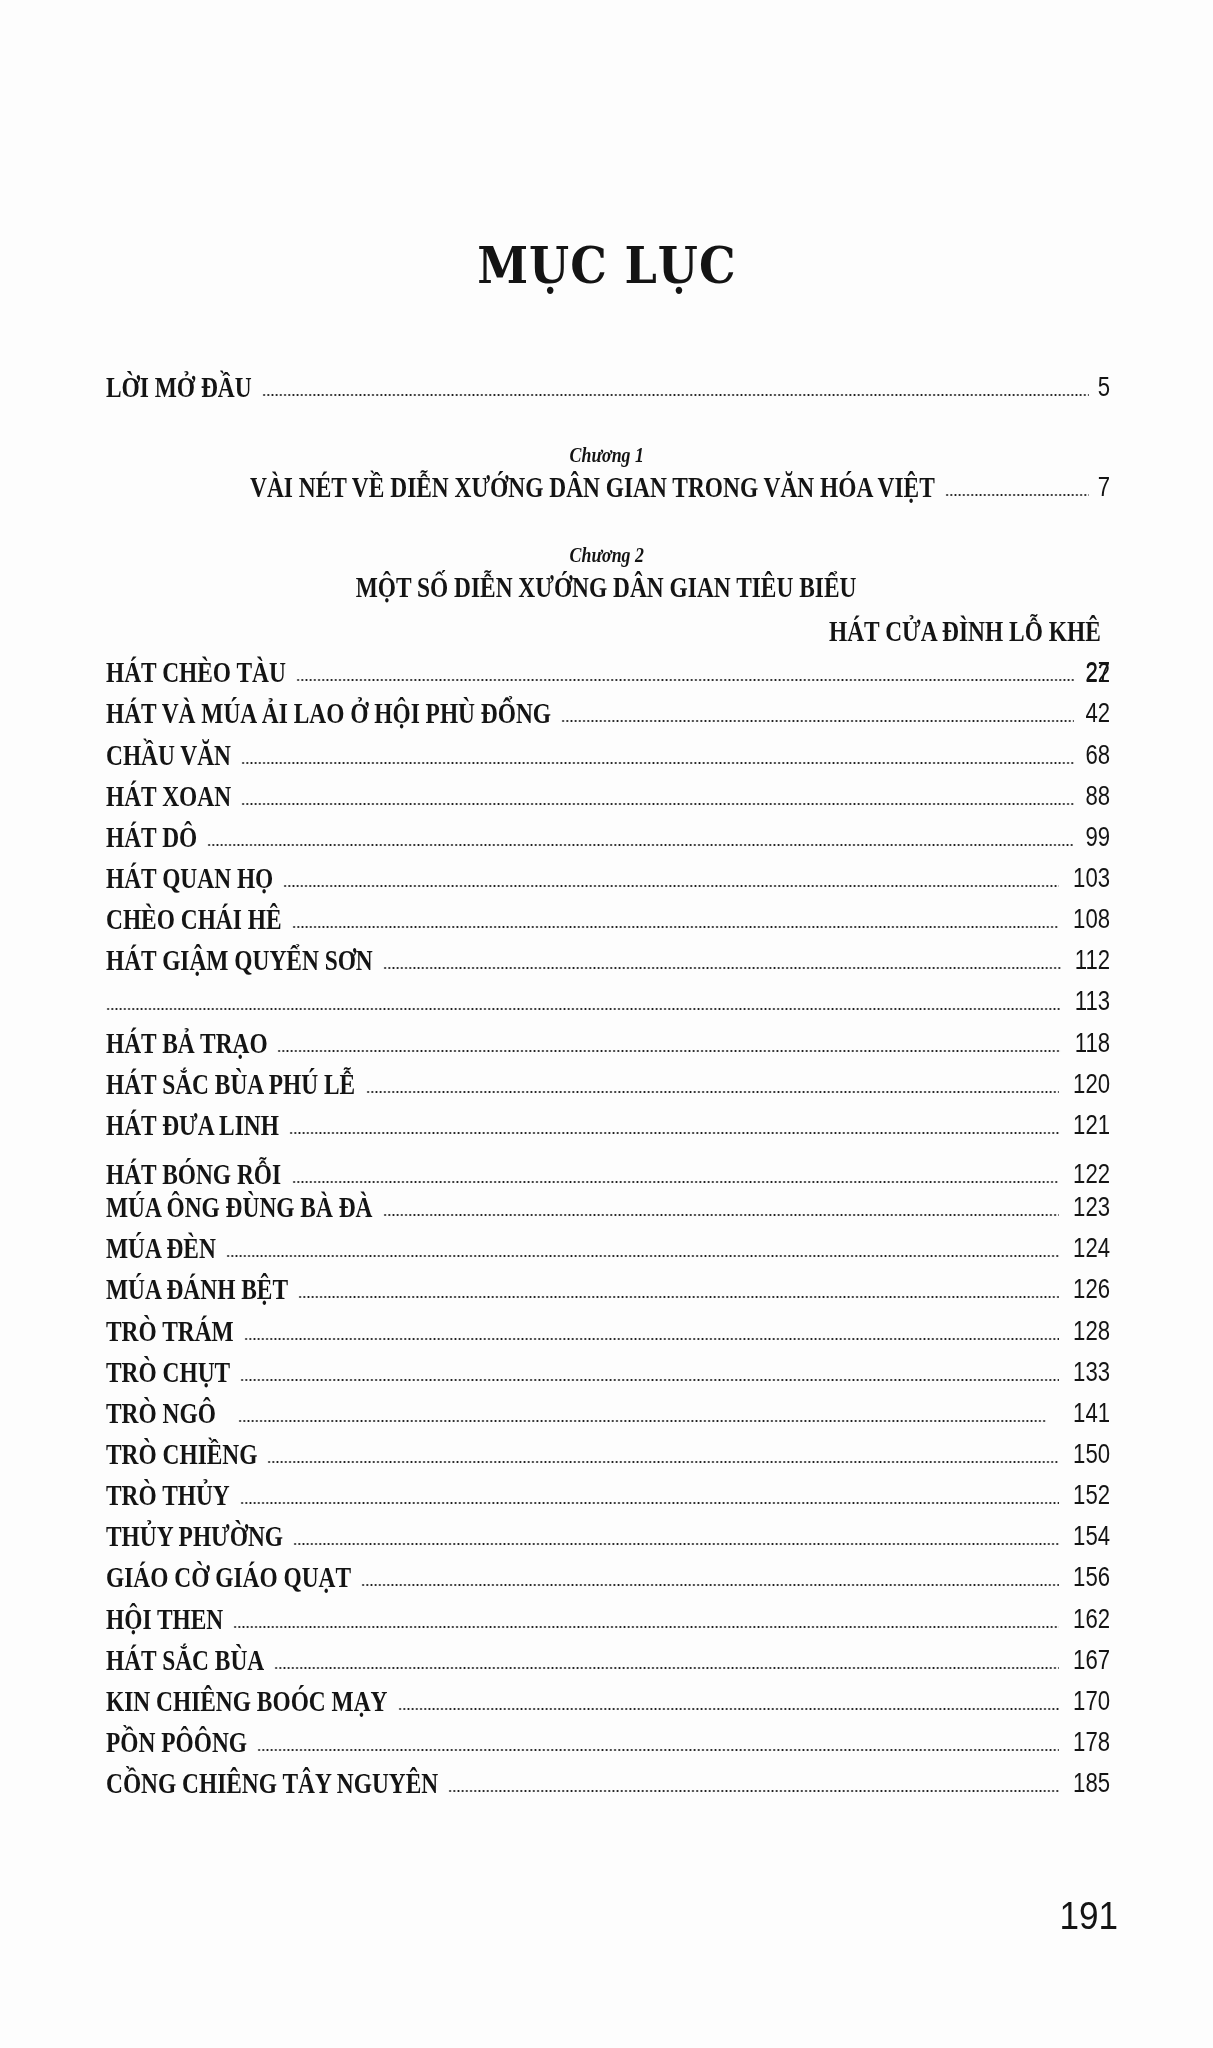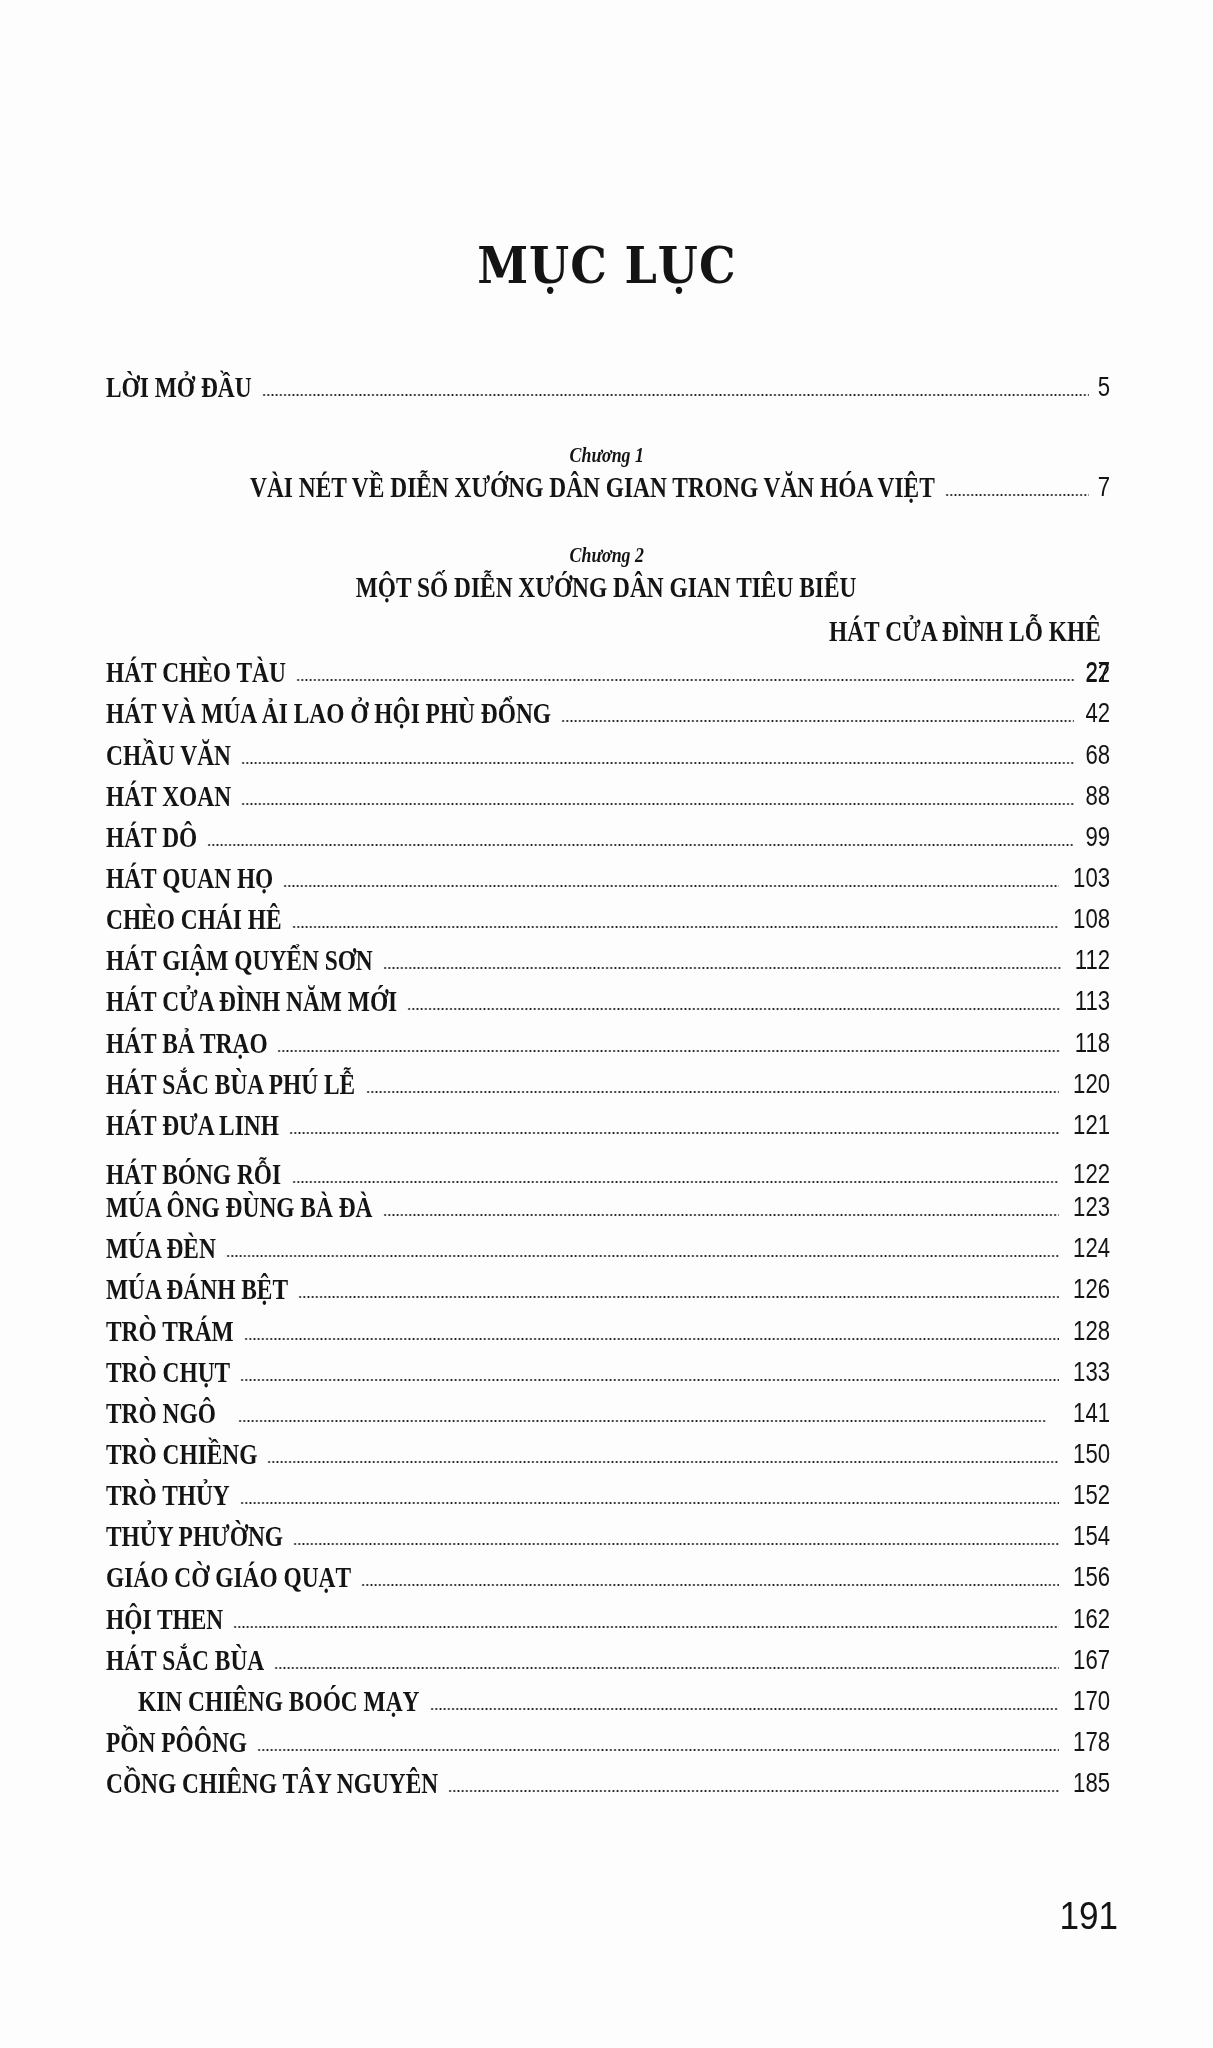--- a/index.html
+++ b/index.html
@@ -121,21 +121,20 @@
       <span class="label-wrap" style="width: 185.5px;"><span class="label">CHÈO CHÁI HÊ</span></span>
       <span class="leader"></span>
       <span class="page">108</span>
     </div>
     <div class="row" style="top: 943.2px;">
       <span class="label-wrap" style="width: 276.76px;"><span class="label">HÁT GIẬM QUYỂN SƠN</span></span>
       <span class="leader"></span>
       <span class="page">112</span>
     </div>
     <div class="row" style="top: 984.3px;">
-      <span class="label-wrap" style="width: 300.94px;"><span class="label">HÁT CỬA ĐÌNH NĂM MỚI</span></span>
       <span class="leader"></span>
       <span class="page">113</span>
     </div>
     <div class="row" style="top: 1025.5px;">
       <span class="label-wrap" style="width: 171.46px;"><span class="label">HÁT BẢ TRẠO</span></span>
       <span class="leader"></span>
       <span class="page">118</span>
     </div>
     <div class="row" style="top: 1066.7px;">
       <span class="label-wrap" style="width: 259.6px;"><span class="label">HÁT SẮC BÙA PHÚ LỄ</span></span>
@@ -206,21 +205,21 @@
       <span class="label-wrap" style="width: 127px;"><span class="label">HỘI THEN</span></span>
       <span class="leader"></span>
       <span class="page">162</span>
     </div>
     <div class="row" style="top: 1642.8px;">
       <span class="label-wrap" style="width: 168.34px;"><span class="label">HÁT SẮC BÙA</span></span>
       <span class="leader"></span>
       <span class="page">167</span>
     </div>
     <div class="row" style="top: 1683.9px;">
-      <span class="label-wrap" style="width: 291.58px; margin-left: 32px;"><span class="label">KIN CHIÊNG BOÓC MẠY</span></span>
+      <span class="label-wrap" style="width: 291.58px;"><span class="label">KIN CHIÊNG BOÓC MẠY</span></span>
       <span class="leader"></span>
       <span class="page">170</span>
     </div>
     <div class="row" style="top: 1725px;">
       <span class="label-wrap" style="width: 151.18px;"><span class="label">PỒN PÔÔNG</span></span>
       <span class="leader"></span>
       <span class="page">178</span>
     </div>
     <div class="row" style="top: 1766.2px;">
       <span class="label-wrap" style="width: 342.28px;"><span class="label">CỒNG CHIÊNG TÂY NGUYÊN</span></span>

